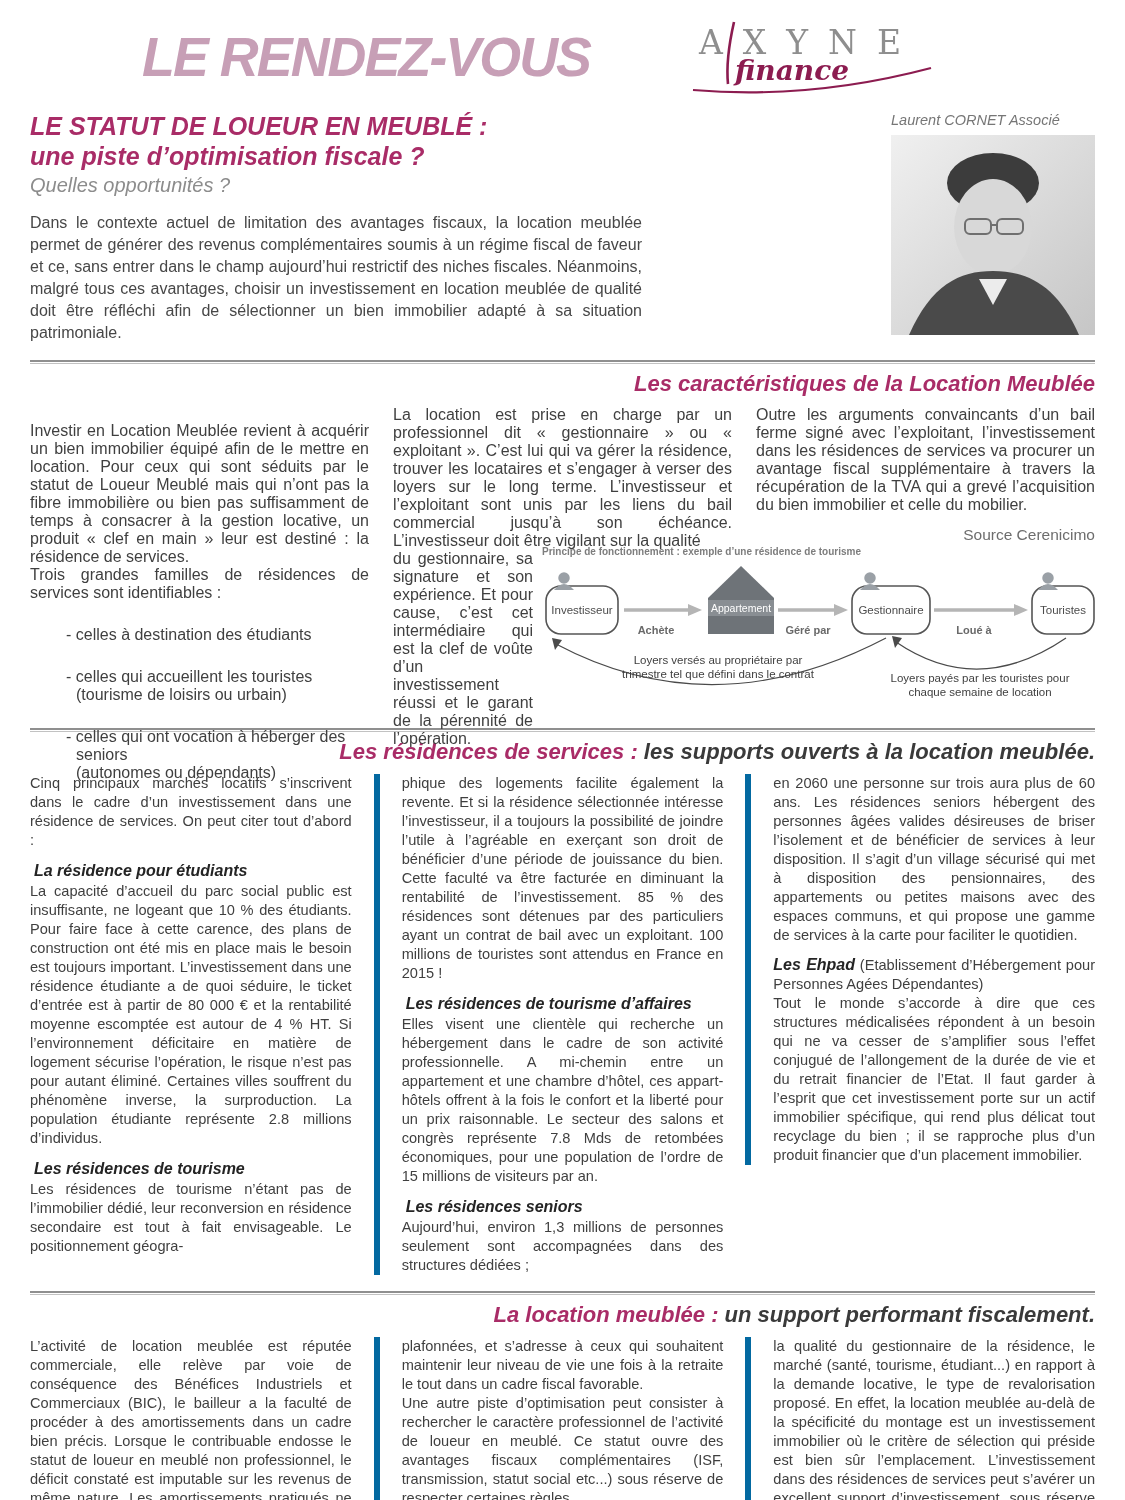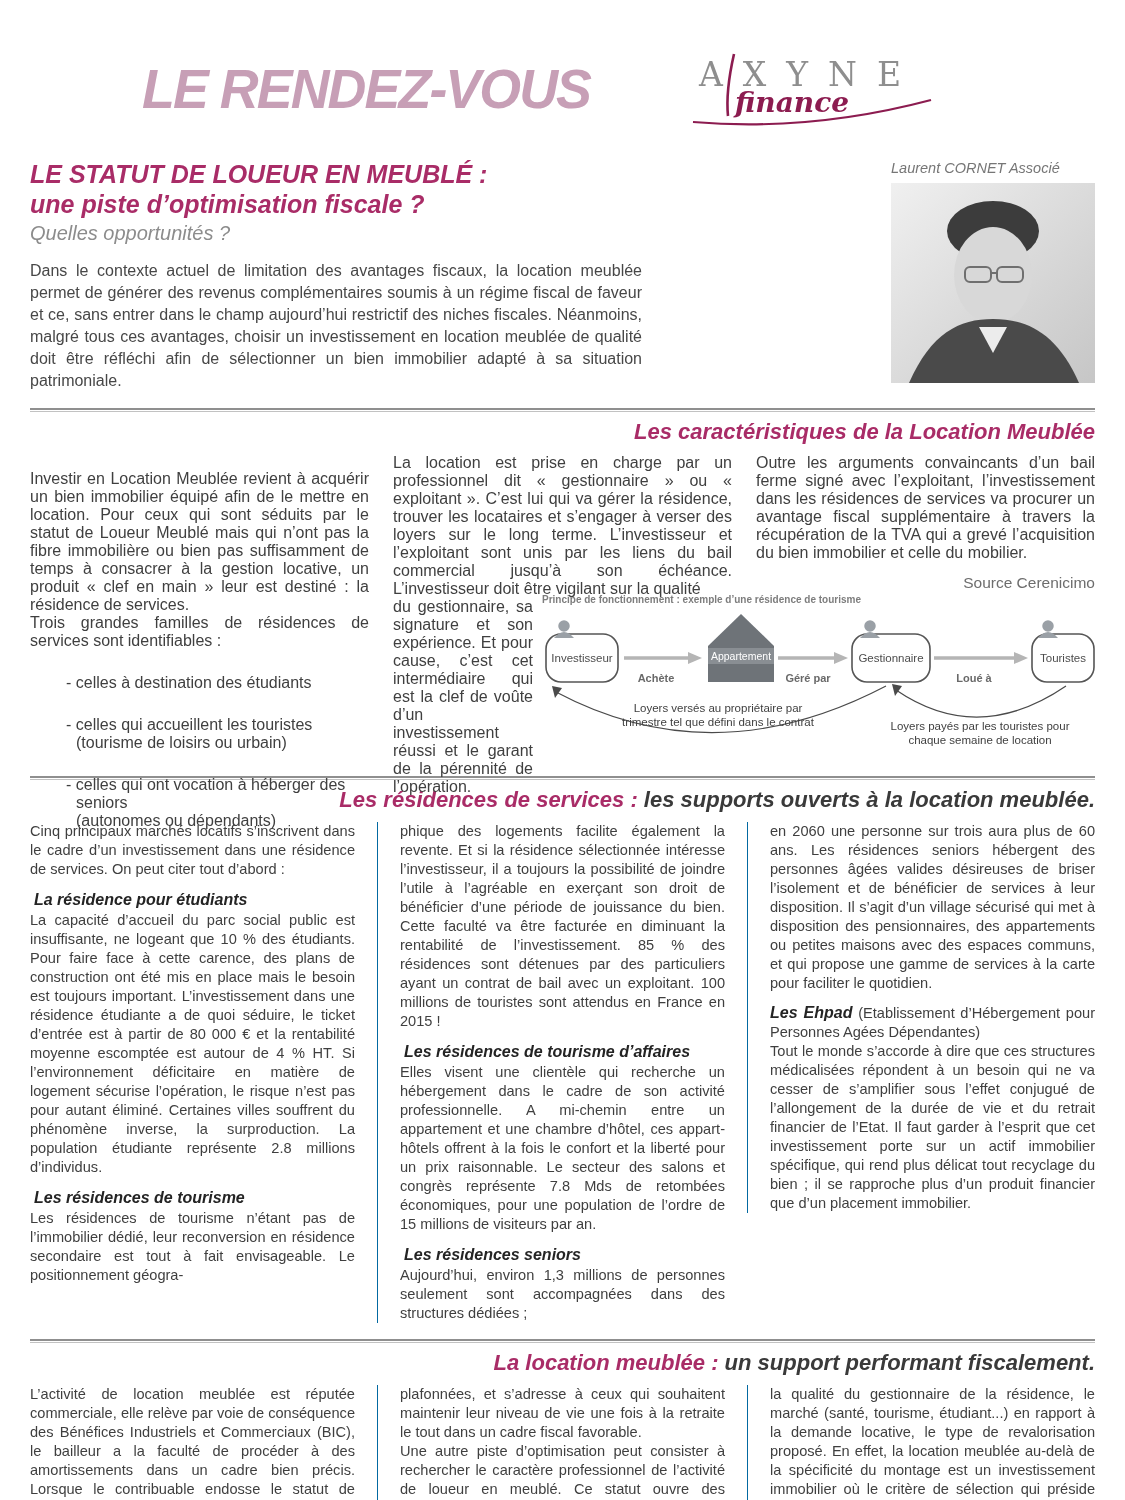--- a/index.html
+++ b/index.html
@@ -3,21 +3,21 @@
 <meta charset="utf-8">
 <style>
   * { margin:0; padding:0; box-sizing:border-box; }
   html,body { background:#f2f2f2; }
   .page {
     width:1125px; height:1500px; background:#ffffff; margin:0 auto;
     font-family:"Liberation Sans", sans-serif; color:#3f3f3f;
     padding:0 30px; position:relative; overflow:hidden;
   }
   
-  .header { display:flex; align-items:flex-start; height:96px;margin-top:48px; }
+  .header { display:flex; align-items:flex-start; padding-top:16px; height:96px; }
   .brand-title {
     font-size:56px; font-weight:bold; font-style:italic; color:#c79fb6;
     letter-spacing:-2px; margin-left:112px; margin-top:8px;
     transform:scaleX(.96); transform-origin:left center; white-space:nowrap;
   }
   .logo { margin-left:26px; margin-top:2px; }
   
   .intro { display:flex; margin-top:16px; }
   .intro-left { width:612px; }
   .intro-title { font-size:25px; line-height:1.18; font-weight:bold; font-style:italic; color:#a92c67; }
@@ -28,21 +28,21 @@
   .figcaption { font-style:italic; color:#767676; font-size:14.5px; margin-bottom:7px; white-space:nowrap; }
   .photo { width:204px; height:200px; display:block; }
   
   .section-rule { height:4px; border-top:2px solid #8f8f8f; border-bottom:1px solid #c2c2c2; }
   .h2 { font-size:22px; font-weight:bold; font-style:italic; margin:7px 0 9px;text-align:right; }
   .h2 .pink { color:#a92c67; }
   .h2 .dark { color:#3a3a3a; }
   .cols { display:flex; align-items:flex-start; }
   .col { flex:1 1 0; text-align:justify; font-size:14.6px; line-height:19px; color:#3f3f3f; padding-right:22px; }
   .col:last-child { padding-right:0; }
-  .ruled .col + .col { border-left:1px solid #0369a1; padding-left:22px; }
+  .ruled .col + .col { border-left:6px solid #0369a1; padding-left:22px; }
   .sub { font-weight:bold; font-style:italic; color:#242424; font-size:16px; margin:11px 4px 2px; text-align:left; }
   .sub-inline { font-weight:bold; font-style:italic; color:#242424; font-size:16px; }
   .bullet { white-space:pre-line; padding-left:46px; text-indent:-10px; margin:24px 0; text-align:left; }
   .p-gap { margin-top:10px; }
   
   .s1-body { position:relative; height:322px; margin-top:4px; }
   .s1-c1 { position:absolute; left:0;   top:16px; width:339px; text-align:justify; }
   .s1-c2 { position:absolute; left:363px; top:0; width:339px; text-align:justify; }
   .s1-c2-tail { width:140px; text-align:justify; }
   .s1-c3 { position:absolute; left:726px; top:0; width:339px; text-align:justify; }

